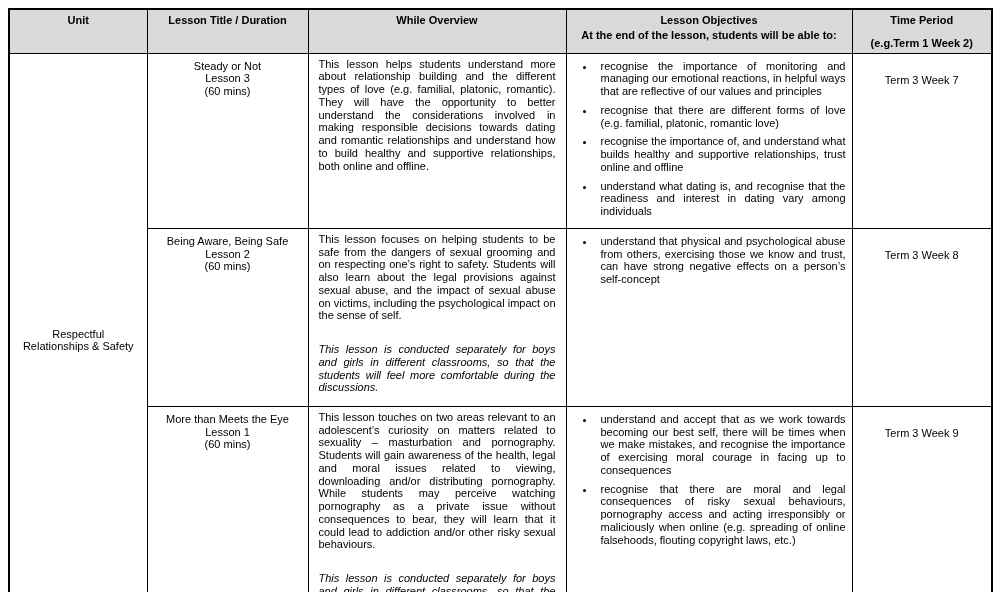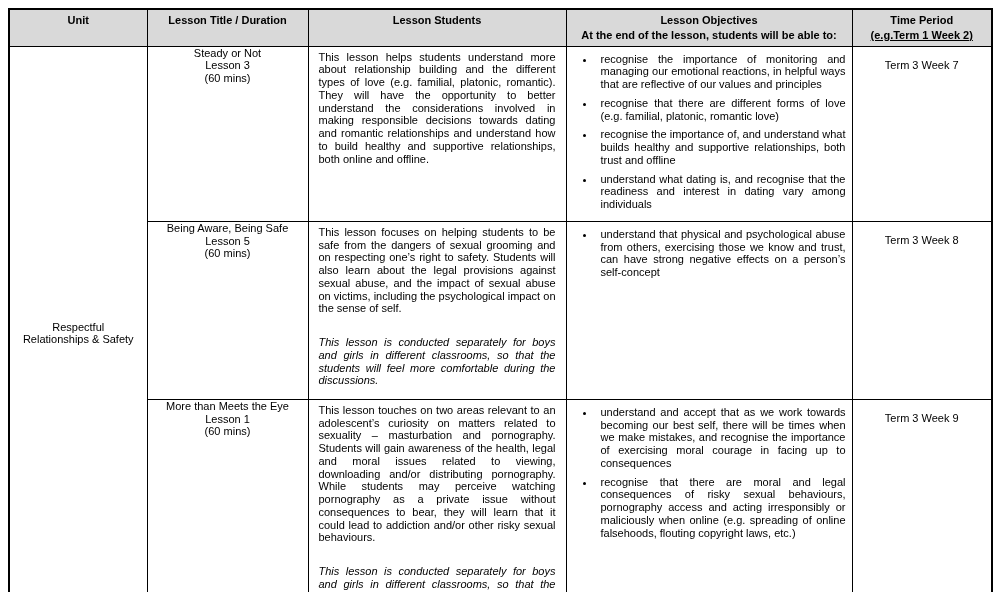--- a/index.html
+++ b/index.html
@@ -24,38 +24,38 @@
     overflow: hidden;
   }
   thead th {
     background: #d9d9d9;
     text-align: center;
     font-weight: bold;
     padding: 4px 4px 3px 4px;
     height: 37px;
   }
   .hdr-sub { font-weight: bold; margin-top: 2px; }
-  .hdr-sub-bold { font-weight: bold; margin-top: 2px; text-decoration: underline; }
+  .hdr-sub-bold { font-weight: bold; margin-top: 10px; }
   tr.r1 { height: 148px; }
   tr.r2 { height: 178px; }
   tr.r3 { height: 212px; }
   td.unit-cell {
     vertical-align: middle;
     text-align: center;
     white-space: pre-line;
     padding: 2px;
   }
-  td.title-cell { text-align: center; padding: 0 4px; }
+  td.title-cell { text-align: center; padding: 6px 4px; }
   td.overview-cell { padding: 4px 10px; }
   td.overview-cell p { text-align: justify; }
   td.overview-cell p.note { margin-top: 21px; font-style: italic; }
   td.objectives-cell { padding: 4px 6px 4px 4px; margin-top: 32px; }
   td.objectives-cell ul { list-style: disc; margin: 2px 0 0 0; padding-left: 25px; }
   td.objectives-cell li { text-align: justify; margin-bottom: 6px; padding-left: 5px; }
-  td.time-cell { text-align: center; padding-top: 12px; }
+  td.time-cell { text-align: center; padding-top: 20px; }
 </style>
 </head>
 <body>
 
 <div class="page">
   <table class="lesson-table">
     <colgroup>
       <col style="width:138px">
       <col style="width:161px">
       <col style="width:258px">
@@ -64,21 +64,21 @@
     </colgroup>
     <thead>
       <tr>
         <th>
           <div>Unit</div>
         </th>
         <th>
           <div>Lesson Title / Duration</div>
         </th>
         <th>
-          <div>Lesson Students</div>
+          <div>While Overview</div>
         </th>
         <th>
           <div>Lesson Objectives</div>
           <div class="hdr-sub">At the end of the lesson, students will be able to:</div>
         </th>
         <th>
           <div>Time Period</div>
           <div class="hdr-sub-bold">(e.g.Term 1 Week 2)</div>
         </th>
       </tr>
@@ -92,30 +92,30 @@
           <div>Lesson 3</div>
           <div>(60 mins)</div>
         </td>
         <td class="overview-cell">
           <p>This lesson helps students understand more about relationship building and the different types of love (e.g. familial, platonic, romantic). They will have the opportunity to better understand the considerations involved in making responsible decisions towards dating and romantic relationships and understand how to build healthy and supportive relationships, both online and offline.</p>
         </td>
         <td class="objectives-cell">
           <ul>
               <li>recognise the importance of monitoring and managing our emotional reactions, in helpful ways that are reflective of our values and principles</li>
               <li>recognise that there are different forms of love (e.g. familial, platonic, romantic love)</li>
-              <li>recognise the importance of, and understand what builds healthy and supportive relationships, both trust and offline</li>
+              <li>recognise the importance of, and understand what builds healthy and supportive relationships, trust online and offline</li>
               <li>understand what dating is, and recognise that the readiness and interest in dating vary among individuals</li>
             </ul>
         </td>
         <td class="time-cell">Term 3 Week 7</td>
       </tr>
       <tr class="r2">
         <td class="title-cell">
           <div>Being Aware, Being Safe</div>
-          <div>Lesson 5</div>
+          <div>Lesson 2</div>
           <div>(60 mins)</div>
         </td>
         <td class="overview-cell">
           <p>This lesson focuses on helping students to be safe from the dangers of sexual grooming and on respecting one’s right to safety. Students will also learn about the legal provisions against sexual abuse, and the impact of sexual abuse on victims, including the psychological impact on the sense of self.</p>
           <p class="note">This lesson is conducted separately for boys and girls in different classrooms, so that the students will feel more comfortable during the discussions.</p>
         </td>
         <td class="objectives-cell">
           <ul>
               <li>understand that physical and psychological abuse from others, exercising those we know and trust, can have strong negative effects on a person’s self-concept</li>
             </ul>

